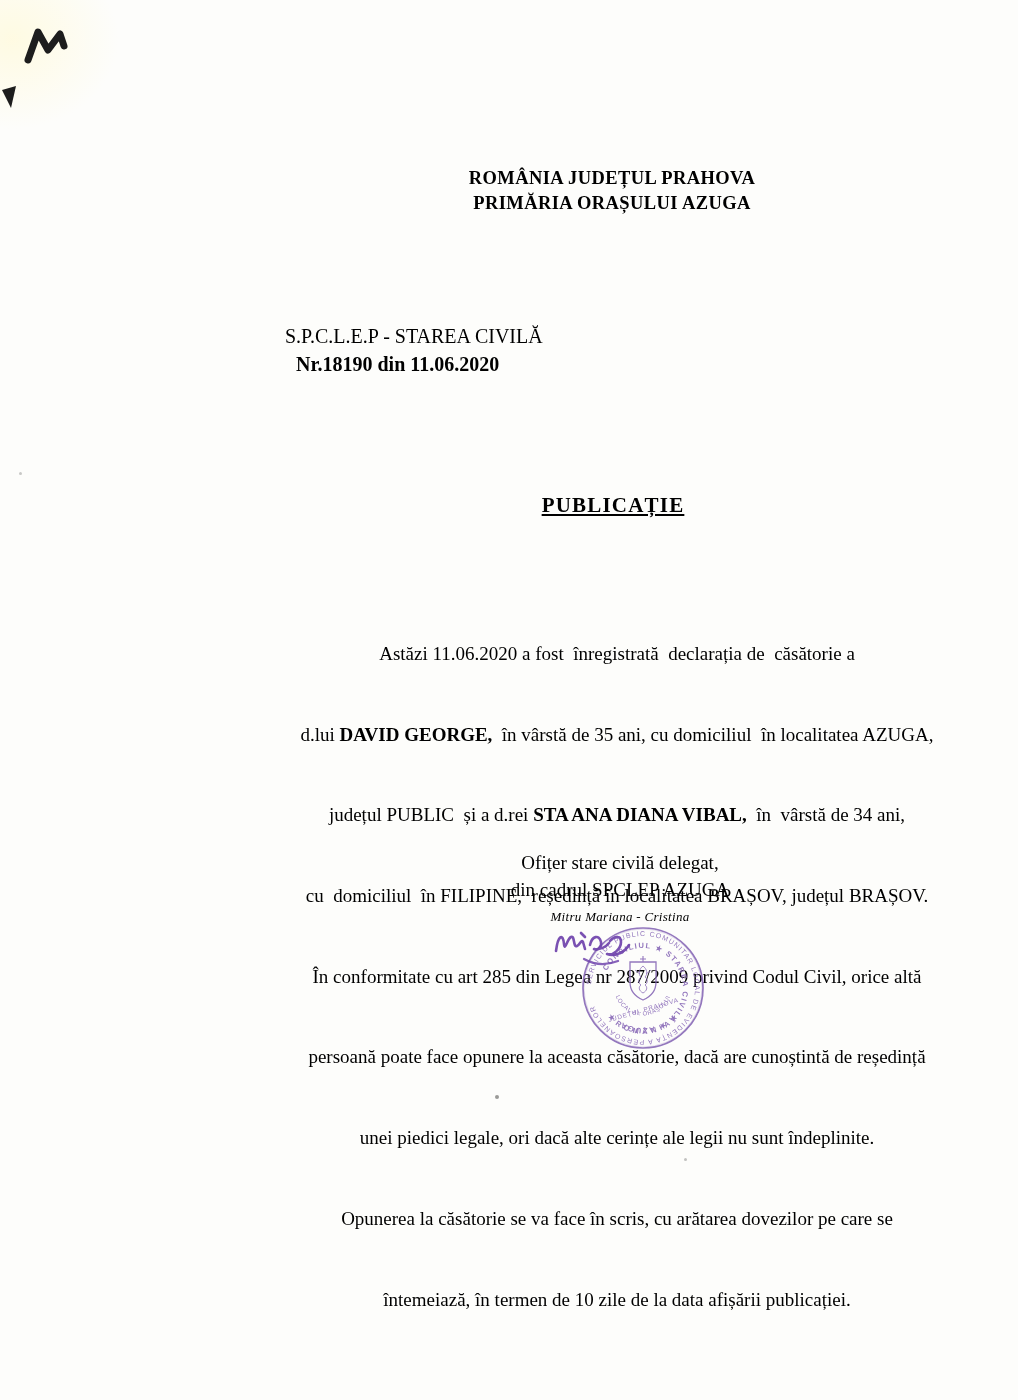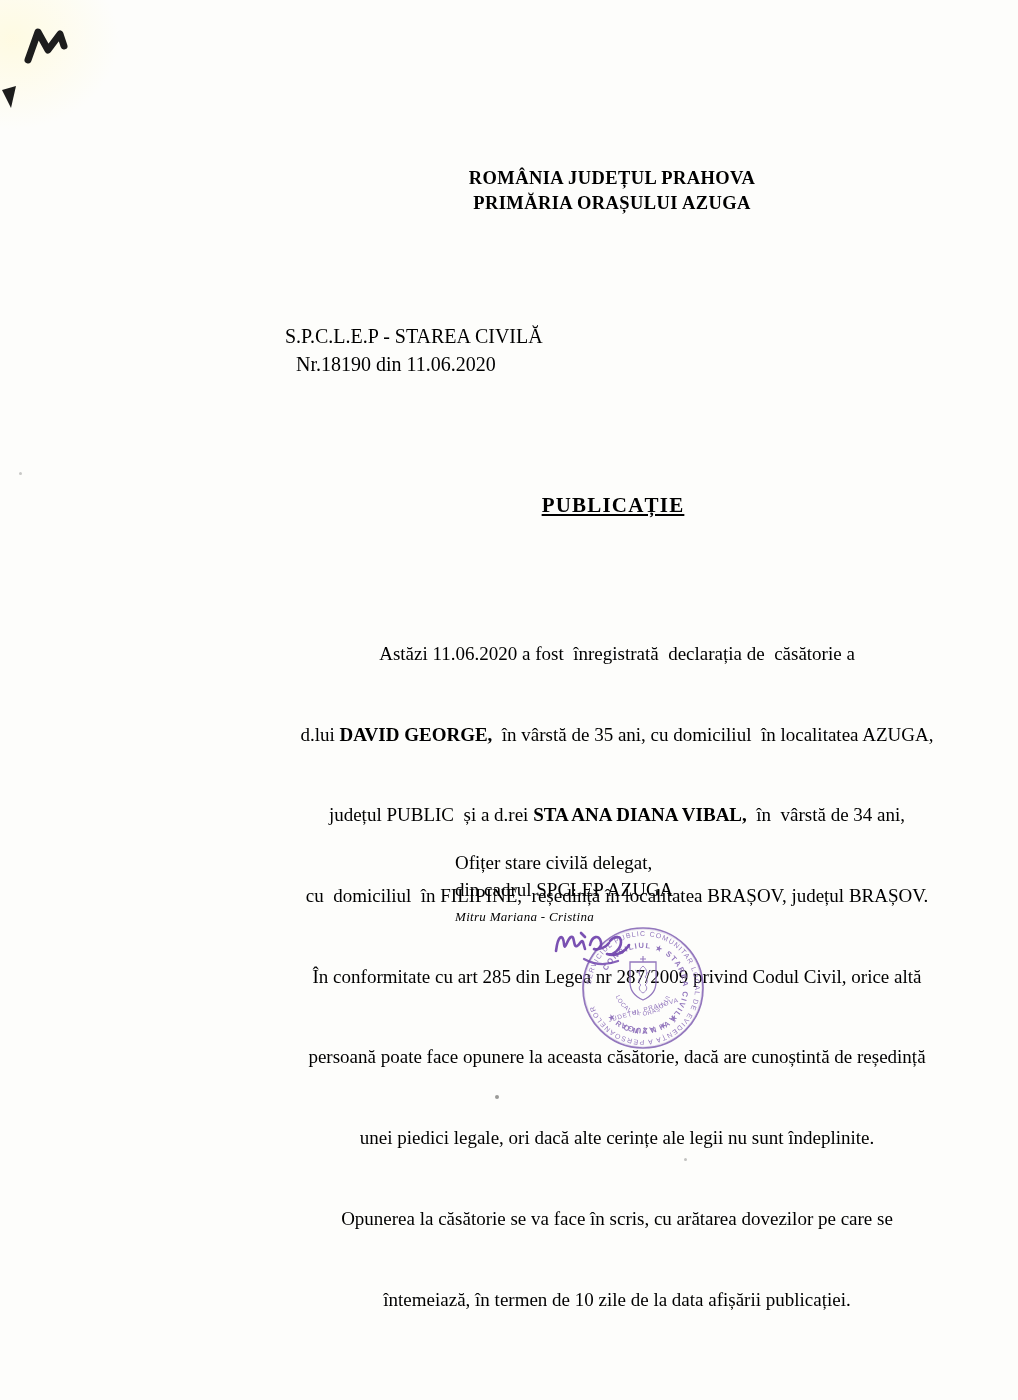--- a/index.html
+++ b/index.html
@@ -19,36 +19,36 @@
   .doc-header{
     position:absolute;left:0;top:166px;width:1018px;
     text-align:center;font-weight:bold;font-size:18.5px;line-height:25px;
     letter-spacing:.4px;
   }
   .header-inner{width:640px;margin-left:292px;text-align:center;}
   .ref-block{
     position:absolute;left:285px;top:322px;
     font-size:20px;line-height:28px;
   }
-  .ref-number{padding-left:11px;}
+  .ref-number{padding-left:11px;font-weight:bold;}
   .doc-title{
     position:absolute;left:0;top:493px;width:1230px;
     text-align:center;font-weight:bold;font-size:21px;letter-spacing:1.2px;
   }
   .title-inner{width:640px;margin-left:293px;text-align:center;text-decoration:underline;}
   .body-block{
     position:absolute;left:275px;top:587px;width:684px;
     font-size:19px;line-height:26.9px;text-align:center;
     white-space:pre;
   }
   .body-line{white-space:pre;}
   .b{font-weight:bold;}
   .sig-block{
     position:absolute;left:455px;top:850px;width:330px;
-    font-size:19px;line-height:26.8px;
+    text-align:center;font-size:19px;line-height:26.8px;
   }
   .sig-name{font-style:italic;font-size:13px;letter-spacing:.3px;}
   .stamp-wrap{position:absolute;left:573px;top:918px;width:140px;height:140px;opacity:.88;}
   .handsign-wrap{position:absolute;left:550px;top:921px;width:100px;height:52px;opacity:.92;}
   .scan-mark-a{position:absolute;left:22px;top:24px;width:48px;height:44px;}
   .scan-mark-b{position:absolute;left:0px;top:82px;width:22px;height:32px;}
   .speck{position:absolute;border-radius:50%;background:#9a9a98;}
   .speck1{left:495px;top:1095px;width:4px;height:4px;}
   .speck2{left:684px;top:1158px;width:3px;height:3px;background:#c2c2c0;}
   .speck3{left:19px;top:472px;width:3px;height:3px;background:#c8c8c6;}

